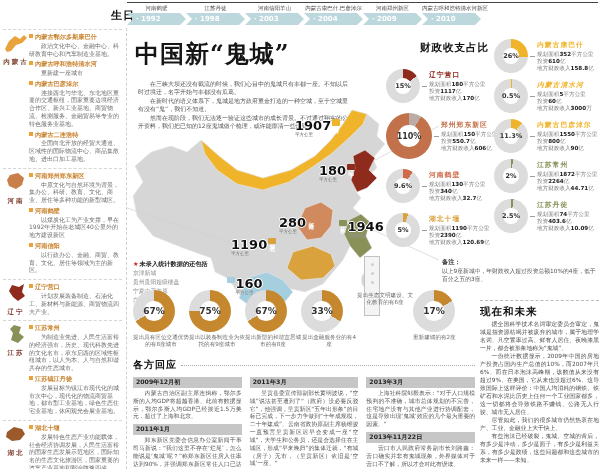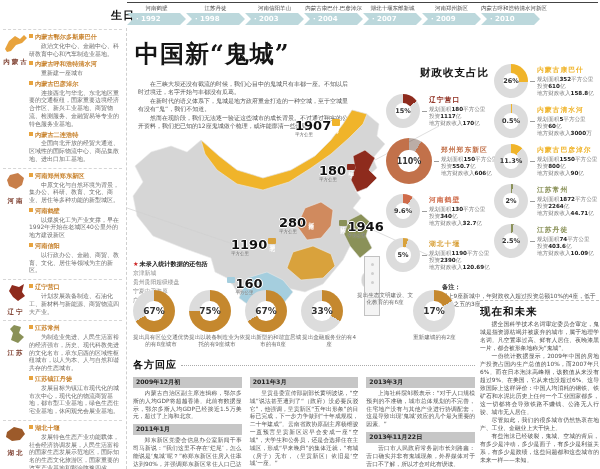--- a/index.html
+++ b/index.html
@@ -46,21 +46,21 @@
          text-shadow:-1px 0 #fff,1px 0 #fff,0 -1px #fff,0 1px #fff;}
   .m-unit{display:block;font-size:4.5px;color:#555;text-shadow:0 0 1px #fff;}
   #excluded{position:absolute;left:6px;top:152px;width:95px;}
   #excluded .x-head{font-size:6.2px;font-weight:bold;color:#222;}
   #excluded .x-star{color:#cc2222;margin-right:1px;}
   #excluded .x-item{font-size:5.8px;color:#8a8a8a;line-height:1.55;}
   #inset{position:absolute;left:237px;top:148px;width:14px;height:58px;border:1px solid #c2c2c2;background:#f4f4f4;}
   #inset i{display:block;width:3px;height:3px;border-radius:50%;background:#cfcfcf;margin:6px auto 0;}
 
   
-  #fiscal{position:absolute;left:259px;top:36px;width:214px;height:250px;}
+  #fiscal{position:absolute;left:259px;top:11px;width:214px;height:250px;}
   #fiscal-title{position:absolute;left:34px;top:2px;font-size:10.5px;font-weight:bold;color:#111;letter-spacing:1px;}
   #f-colA{position:absolute;left:0;top:30px;width:104px;}
   #f-colB{position:absolute;left:108px;top:0;width:106px;}
   .f-entry{display:flex;align-items:center;margin-bottom:10px;}
   #f-colB .f-entry{margin-bottom:6px;}
   .f-dash{width:5px;height:0;border-top:1px solid #9c9c9c;margin:0 2px;flex:0 0 auto;}
   .f-text{min-width:0;}
   .f-name{font-size:6.8px;font-weight:bold;letter-spacing:1px;margin-bottom:1px;white-space:nowrap;}
   .f-lines{font-size:5.6px;color:#7d7d7d;line-height:1.3;white-space:nowrap;}
   .donut{position:relative;border-radius:50%;flex:0 0 auto;}
@@ -114,24 +114,20 @@
   <div class="tl-seg">
     <div class="tl-place">河南信阳羊山</div>
     <div class="tl-arrow">· 2003</div>
   </div>
 
   <div class="tl-seg">
     <div class="tl-place">内蒙古康巴什.巴彦淖尔</div>
     <div class="tl-arrow">· 2004</div>
   </div>
 
-  <div class="tl-seg">
-    <div class="tl-place">湖北十堰东部新城</div>
-    <div class="tl-arrow">· 2007</div>
-  </div>
 
 
   <div class="tl-seg">
     <div class="tl-place">河南郑州新区</div>
     <div class="tl-arrow">· 2009</div>
   </div>
 
   <div class="tl-seg">
     <div class="tl-place">内蒙古呼和浩特清水河新区</div>
     <div class="tl-arrow">· 2010</div>
@@ -402,21 +398,21 @@
     </div>
   </div>
 
   <div class="f-entry">
     <span class="donut" style="height: 34px; width: 34px; display: inline-block; background: conic-gradient(rgb(240, 180, 42) 0deg, rgb(240, 180, 42) 1.2%, rgb(220, 220, 220) 1.2%, rgb(220, 220, 220) 100%);">
               <i class="hole"></i>
               <span class="pv" style="font-size: 6.5px;">0.5%</span>
             </span>
     <span class="f-dash"></span>
     <div class="f-text">
-      <div class="f-name" style="color: rgb(240, 180, 42);">内蒙古清水河</div>
+      <div class="f-name" style="color: rgb(240, 180, 42); font-style: italic;">内蒙古清水河</div>
       <div class="f-lines">规划面积<b>5</b>平方公里<br>投资<b>60</b>亿<br>地方财政收入<b>3000</b>万</div>
     </div>
   </div>
 
   <div class="f-entry">
     <span class="donut" style="height: 34px; width: 34px; display: inline-block; background: conic-gradient(rgb(240, 180, 42) 0deg, rgb(240, 180, 42) 11.3%, rgb(220, 220, 220) 11.3%, rgb(220, 220, 220) 100%);">
               <i class="hole"></i>
               <span class="pv" style="font-size: 6.5px;">11.3%</span>
             </span>
     <span class="f-dash"></span>

